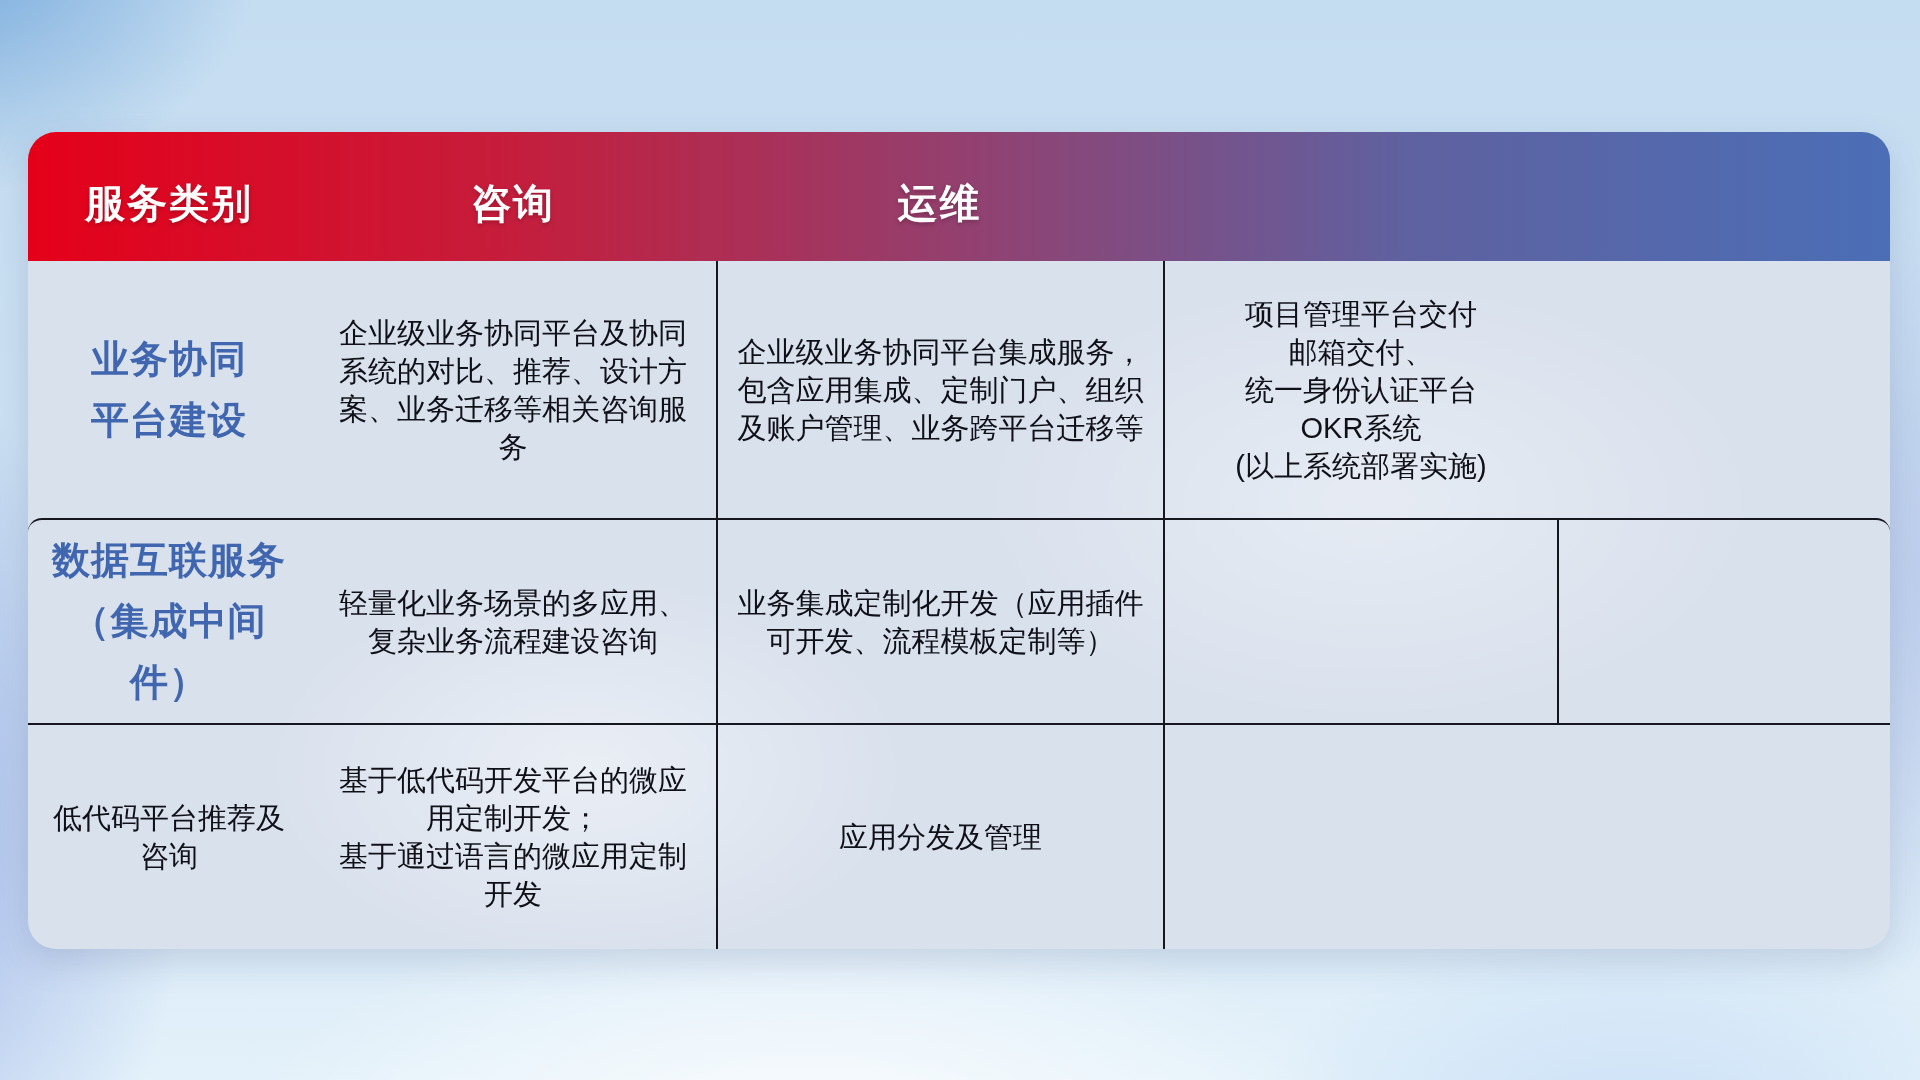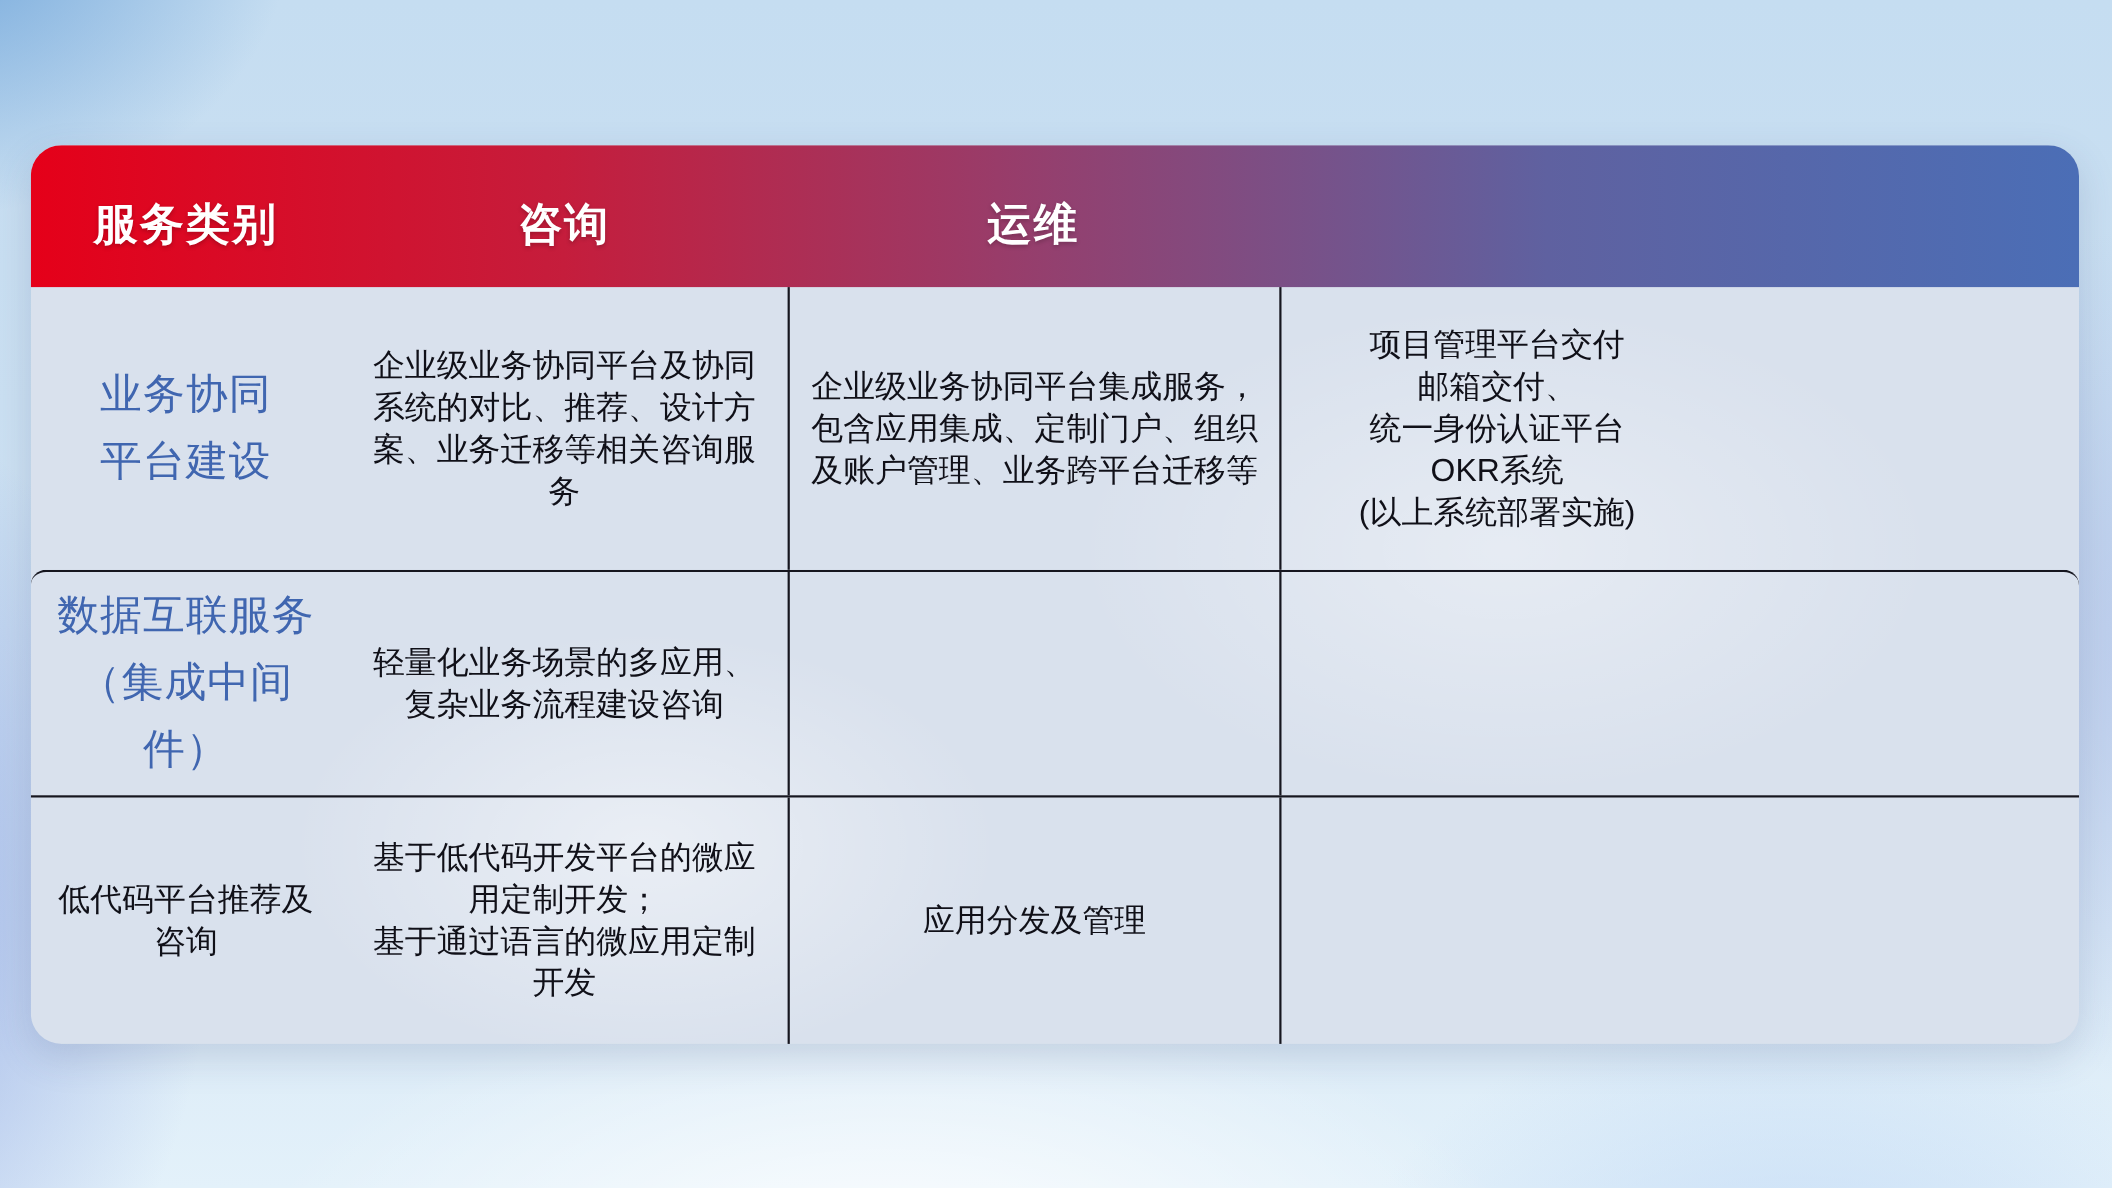--- a/index.html
+++ b/index.html
@@ -65,21 +65,21 @@
     font-size: 29px;
     line-height: 38px;
     white-space: pre-line;
   }
   
   .row .cell:nth-child(n+3) { border-left: 2px solid var(--divider, #16161f); text-align: center; }
 
   .cell.category {
     color: var(--category-text, #4066b0);
     font-size: 38px;
-    font-weight: 400;
+    font-weight: 700;
     line-height: 61px;
     letter-spacing: 1px;
   }
 </style>
 </head>
 <body>
 
 <div class="card">
 
   <div class="header-row">
@@ -97,20 +97,21 @@
 邮箱交付、
 统一身份认证平台
 OKR系统
 (以上系统部署实施)</div>
   </div>
 
   <div class="row row-2">
     <div class="cell category">数据互联服务
 （集成中间件）</div>
     <div class="cell">轻量化业务场景的多应用、复杂业务流程建设咨询</div>
+    <div class="cell">业务集成定制化开发（应用插件可开发、流程模板定制等）</div>
     <div class="cell"></div>
     <div class="cell"></div>
   </div>
 
   <div class="row row-3">
     <div class="cell">低代码平台推荐及咨询</div>
     <div class="cell">基于低代码开发平台的微应用定制开发；
 基于通过语言的微应用定制开发</div>
     <div class="cell">应用分发及管理</div>
     <div class="cell"></div>

